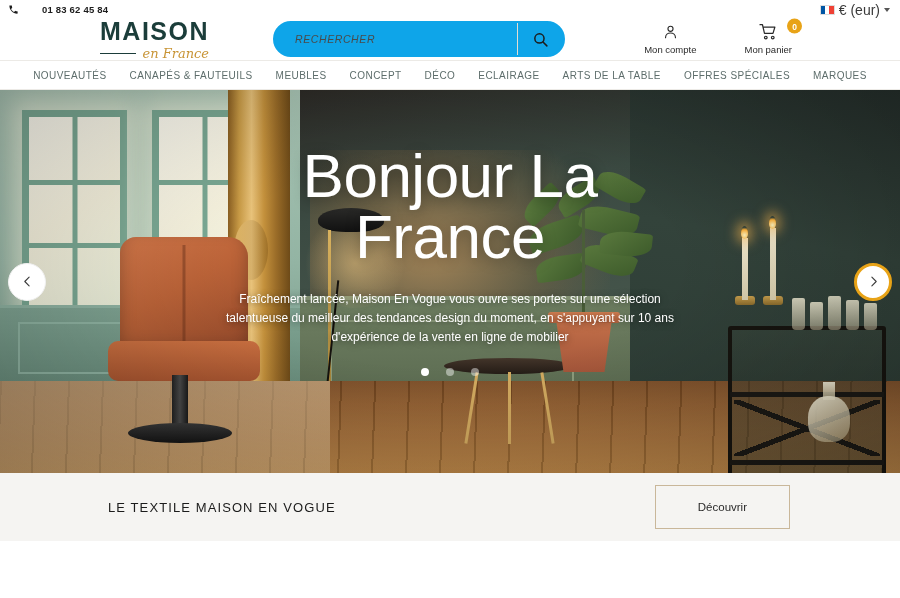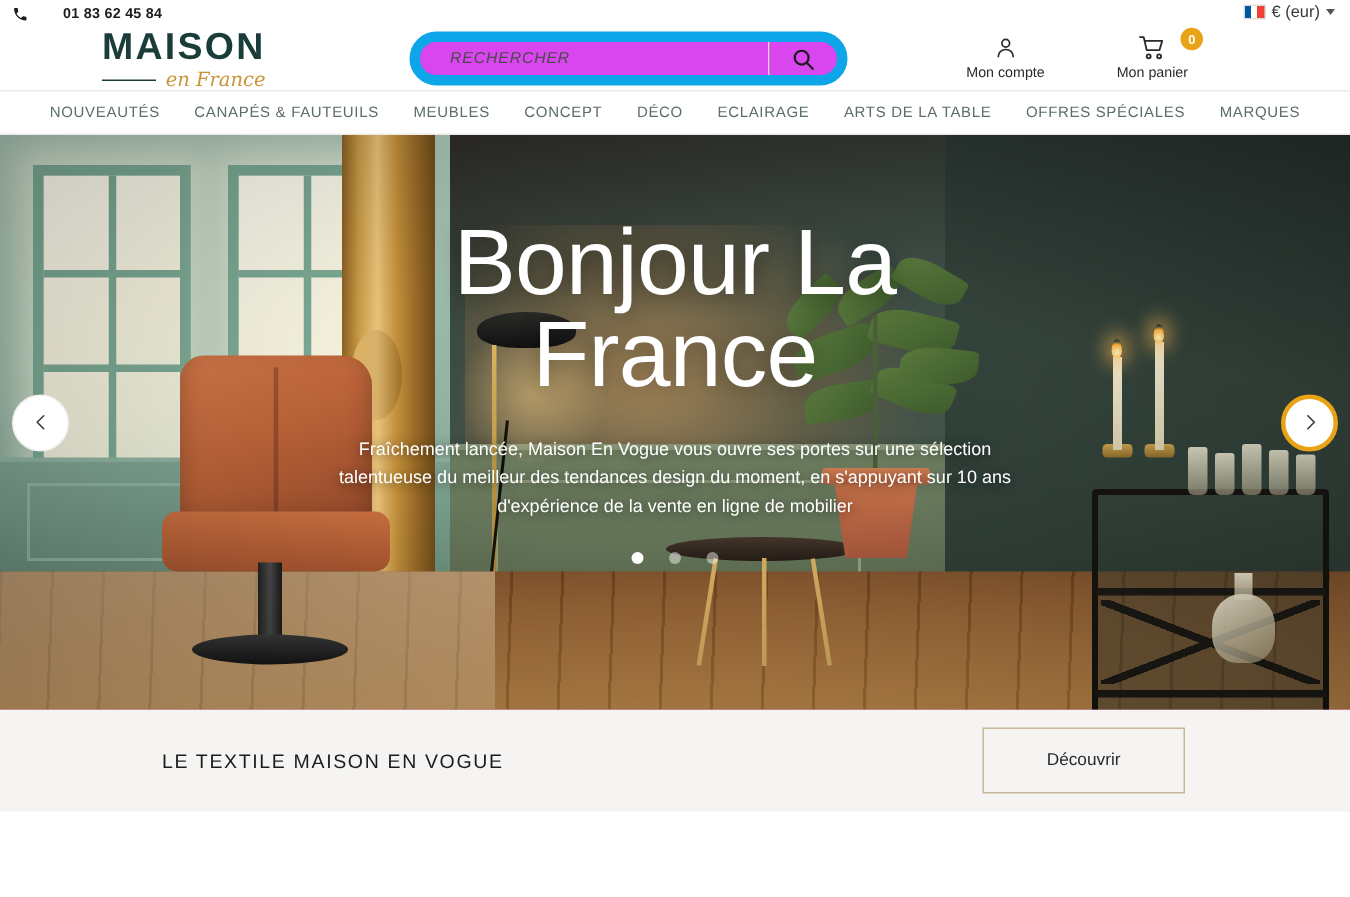--- a/index.html
+++ b/index.html
@@ -25,33 +25,33 @@
   }
   .locale {
     position: absolute; right: 10px; top: 2px;
     display: flex; align-items: center; gap: 4px;
   }
   .flag { width: 15px; height: 10px; display: flex; border: 0.5px solid #ddd; }
   .flag i { display: block; height: 100%; flex: 1; }
   .flag .b { background: #0055a4; }
   .flag .w { background: #ffffff; }
   .flag .r { background: #ef4135; }
-  .currency { font-size: 11px; color: #3a3a3a; }
+  .currency { font-size: 14px; color: #3a3a3a; }
   .caret-down {
     width: 0; height: 0;
     border-left: 3.5px solid transparent;
     border-right: 3.5px solid transparent;
     border-top: 4px solid #555;
   }
 
   
   .header {
     height: 42px;
     display: flex; align-items: flex-end;
-    padding: 0 8px 0 68px;
+    padding: 0 8px 0 100px;
     position: relative;
   }
   .logo { display: flex; flex-direction: column; align-items: center; }
   .logo-main {
     font-family: "Liberation Sans", sans-serif;
     font-size: 25px; font-weight: bold; letter-spacing: 1.5px;
     color: #1b3d3a; line-height: 1;
   }
   .logo-sub-row {
     display: flex; align-items: center; gap: 6px;
@@ -61,22 +61,22 @@
   .logo-script {
     font-family: "DejaVu Serif", serif;
     font-style: italic; font-size: 13px; color: #c89435;
     line-height: 1; white-space: nowrap;
   }
 
   .search-wrap {
     position: absolute; left: 273px; top: 50%;
     transform: translateY(-50%);
     width: 292px; height: 36px;
-    border: 7px solid #0ea5e9; border-radius: 19px;
-    background: #d946ef; display: flex; align-items: center;
+    border: 2px solid #0ea5e9; border-radius: 19px;
+    background: #0ea5e9; display: flex; align-items: center;
   }
   .search-input {
     flex: 1; border: none; outline: none; background: transparent;
     padding: 0 0 0 20px;
     font-family: "Liberation Sans", sans-serif;
     font-size: 10.5px; font-style: italic; letter-spacing: 0.6px;
     color: #333;
   }
   .search-input::placeholder { color: #4a4a4a; font-style: italic; }
   .search-btn {

